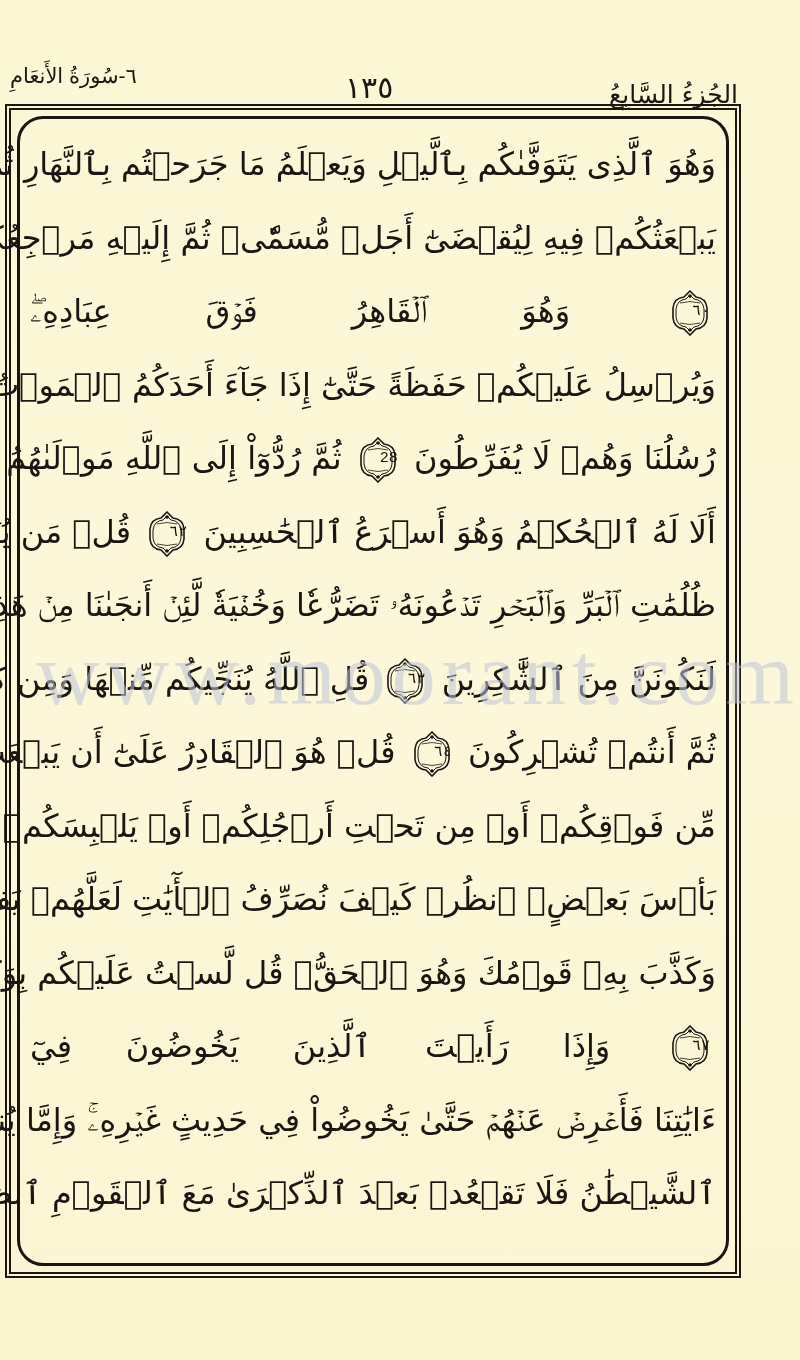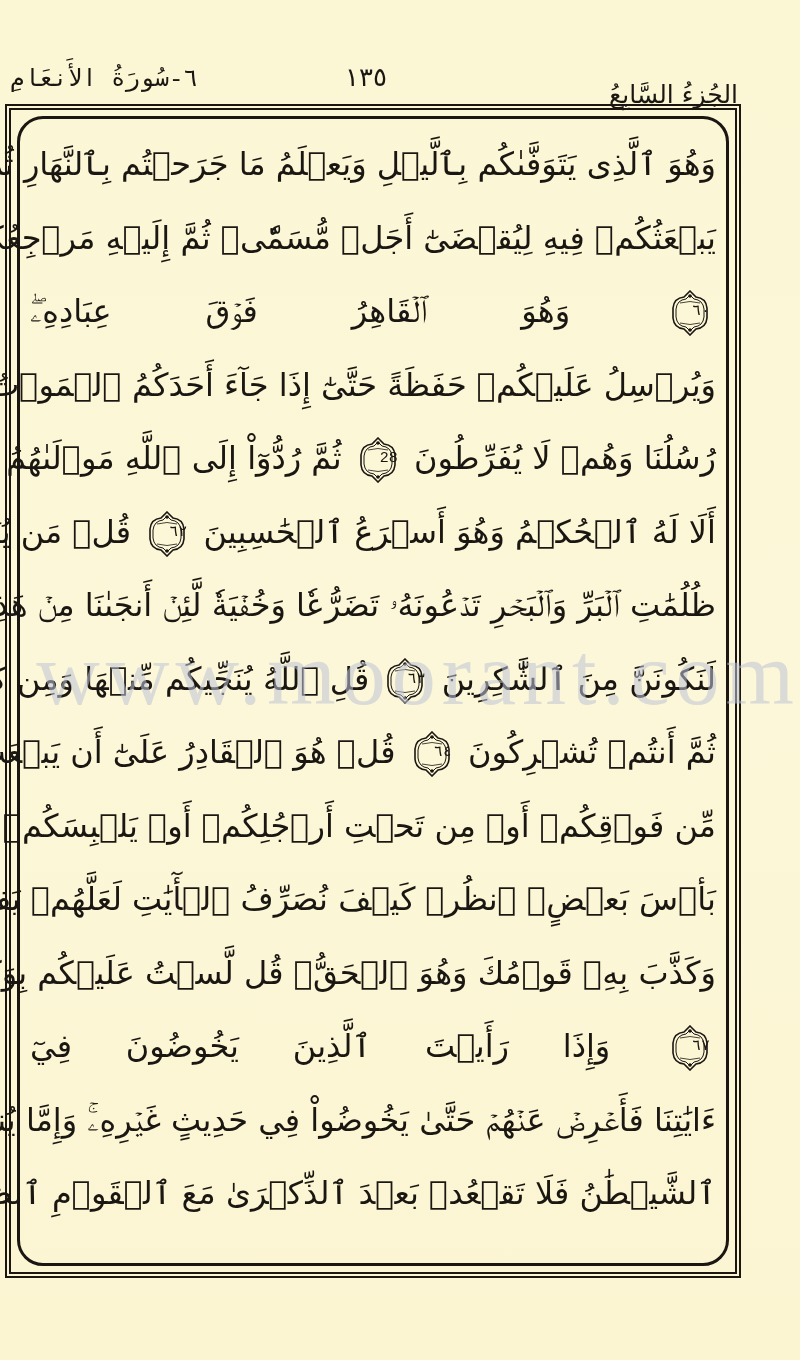--- a/index.html
+++ b/index.html
@@ -5,22 +5,22 @@
   html,body{margin:0;padding:0;}
   body{
     width:800px;height:1360px;overflow:hidden;position:relative;
     background:#fbf6d6;
     font-family:"DejaVu Sans", sans-serif;
     color:#1a1612;
   }
   .page{position:absolute;left:0;top:0;width:800px;height:1360px;
     background:linear-gradient(180deg,#fbf6d4 0%,#fcf7d8 50%,#fbf5d2 100%);}
   .header{position:absolute;top:62px;left:0;width:800px;height:44px;}
-  .hdr-surah{position:absolute;left:10px;top:2px;font-size:24px;font-family:Liberation Mono, monospace;direction:rtl;white-space:nowrap;}
-  .hdr-page{position:absolute;left:345px;top:0px;font-size:26px;font-family:"DejaVu Sans",sans-serif;direction:rtl;letter-spacing:2px;}
+  .hdr-surah{position:absolute;left:10px;top:2px;font-size:21px;font-family:Liberation Sans, sans-serif;direction:rtl;white-space:nowrap;}
+  .hdr-page{position:absolute;left:345px;top:8px;font-size:30px;font-family:"DejaVu Sans",sans-serif;direction:rtl;letter-spacing:2px;}
   .hdr-juz{position:absolute;right:62px;top:2px;font-size:25px;font-family:"DejaVu Serif",serif;direction:rtl;white-space:nowrap;margin-top:16px;}
   .frame-outer{position:absolute;left:5px;top:104px;width:736px;height:1174px;
     border:2px solid #1b1612;box-sizing:border-box;}
   .frame-outer2{position:absolute;left:9px;top:108px;width:728px;height:1166px;
     border:2px solid #1b1612;box-sizing:border-box;}
   .frame-inner{position:absolute;left:17px;top:116px;width:712px;height:1150px;
     border:3px solid #1b1612;border-radius:26px;box-sizing:border-box;}
   .text-block{position:absolute;left:30px;top:128px;width:686px;}
   .line{height:73.5px;line-height:73.5px;direction:rtl;text-align:justify;text-align-last:justify;
     font-family:"DejaVu Sans",sans-serif;font-size:32px;white-space:nowrap;overflow:visible;}

